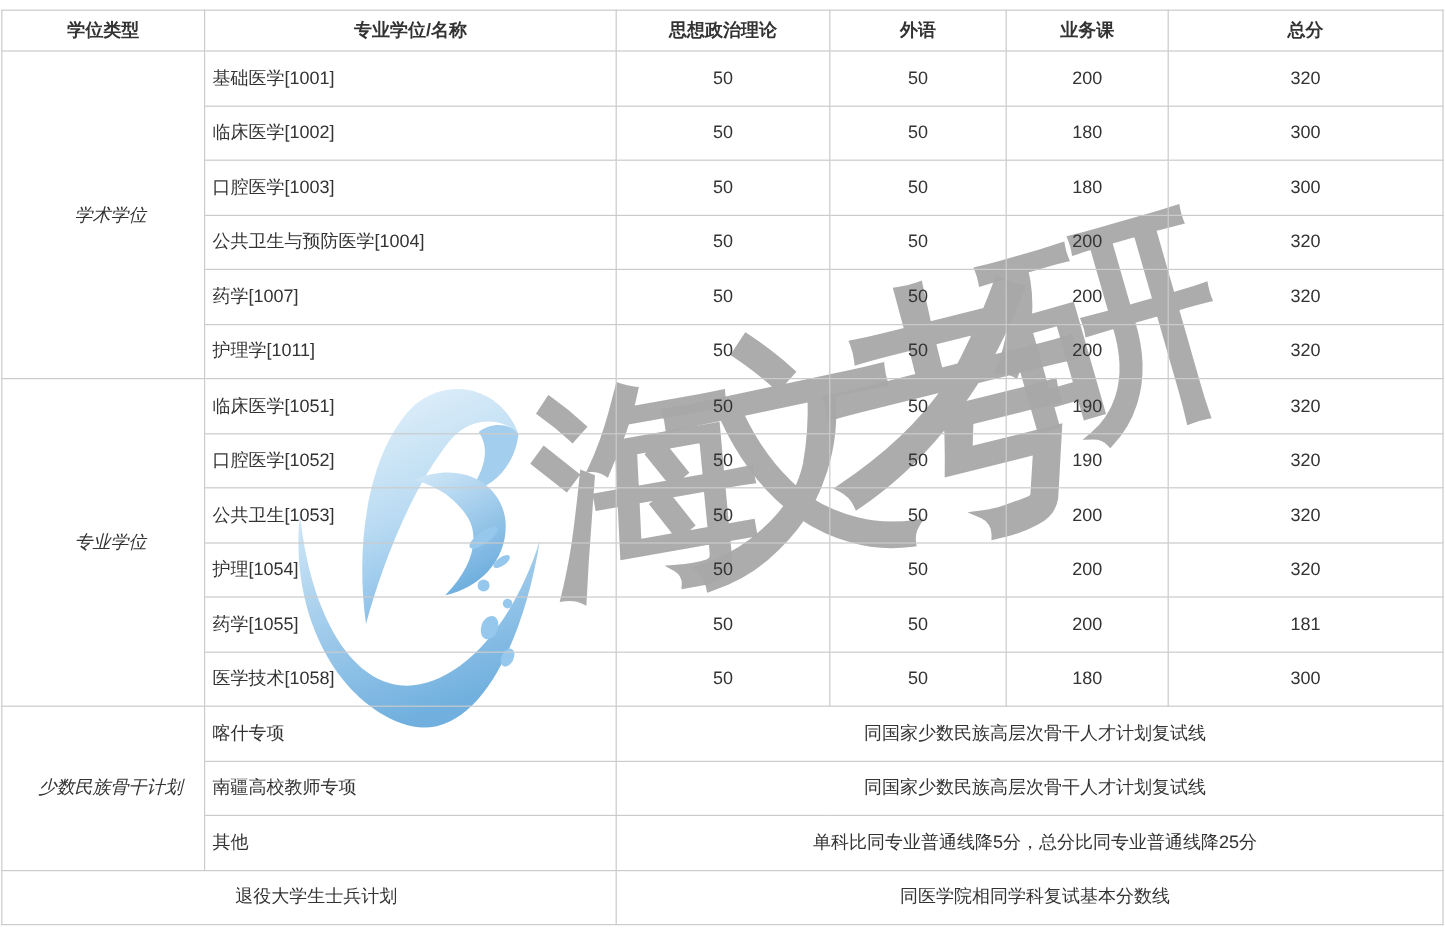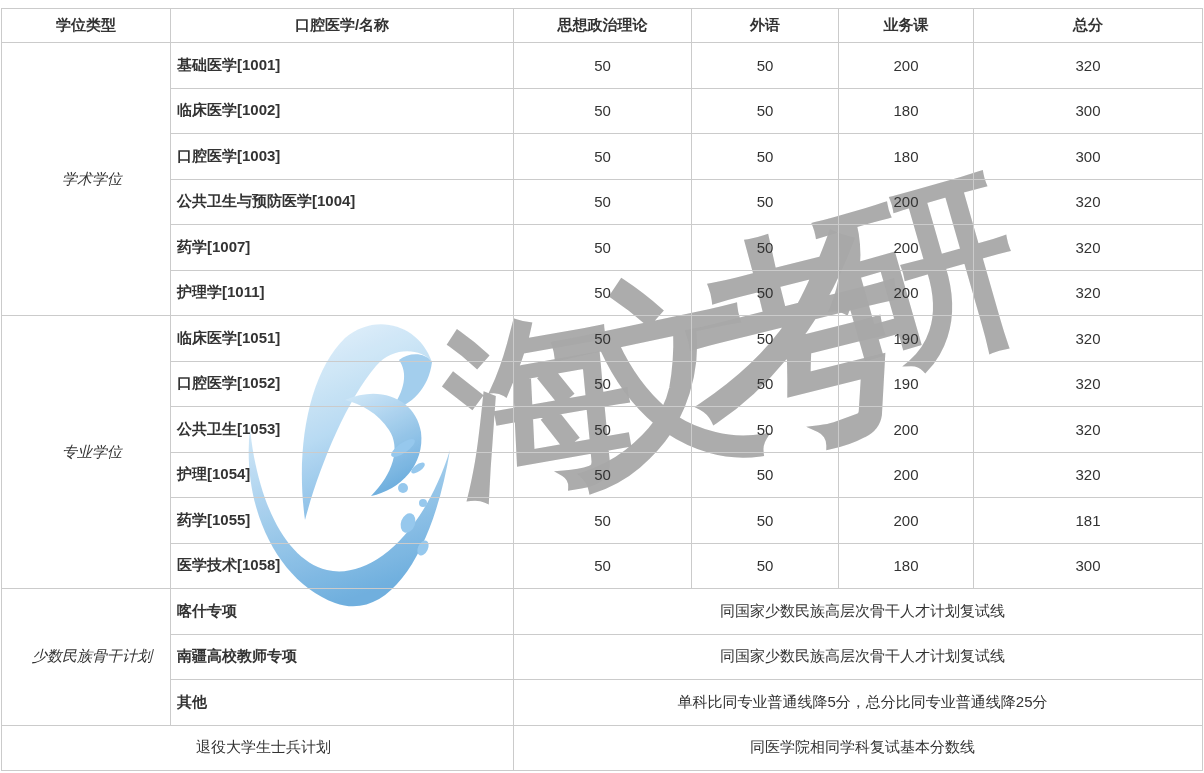--- a/index.html
+++ b/index.html
@@ -44,21 +44,21 @@
     font-size: 15px;
     color: #333333;
     background: transparent;
     overflow: hidden;
     padding: 0;
   }
   .score-table thead tr { height: 34px; }
   .score-table tbody tr { height: 45.5px; }
   .score-table th { font-weight: bold; text-align: center; }
   td.group-cell   { padding-left: 12px; text-align: center; font-style: italic; }
-  td.subject-cell { padding-left: 6px;  text-align: left; font-weight: bold; }
+  td.subject-cell { padding-left: 6px;  text-align: left; }
   td.score-cell   { text-align: center; }
   td.note-cell    { padding-left: 9px;  text-align: center; }
   td.veteran-cell { padding-left: 12px; text-align: center; }
 </style>
 </head>
 <body>
 
 <div class="watermark-layer">
   <svg class="wm-logo" viewBox="0 0 240 300" xmlns="http://www.w3.org/2000/svg" opacity="0.92">
     <defs>
@@ -100,21 +100,21 @@
     <col style="width:169px">
       <col style="width:343px">
       <col style="width:178px">
     <col style="width:147px">
       <col style="width:135px">
       <col style="width:229px">
   </colgroup>
   <thead>
     <tr>
       <th>学位类型</th>
-      <th>口腔医学/名称</th>
+      <th>专业学位/名称</th>
       <th>思想政治理论</th>
       <th>外语</th>
       <th>业务课</th>
       <th>总分</th>
     </tr>
   </thead>
   <tbody>
 
     <tr>
       <td class="group-cell" rowspan="6">学术学位</td>

